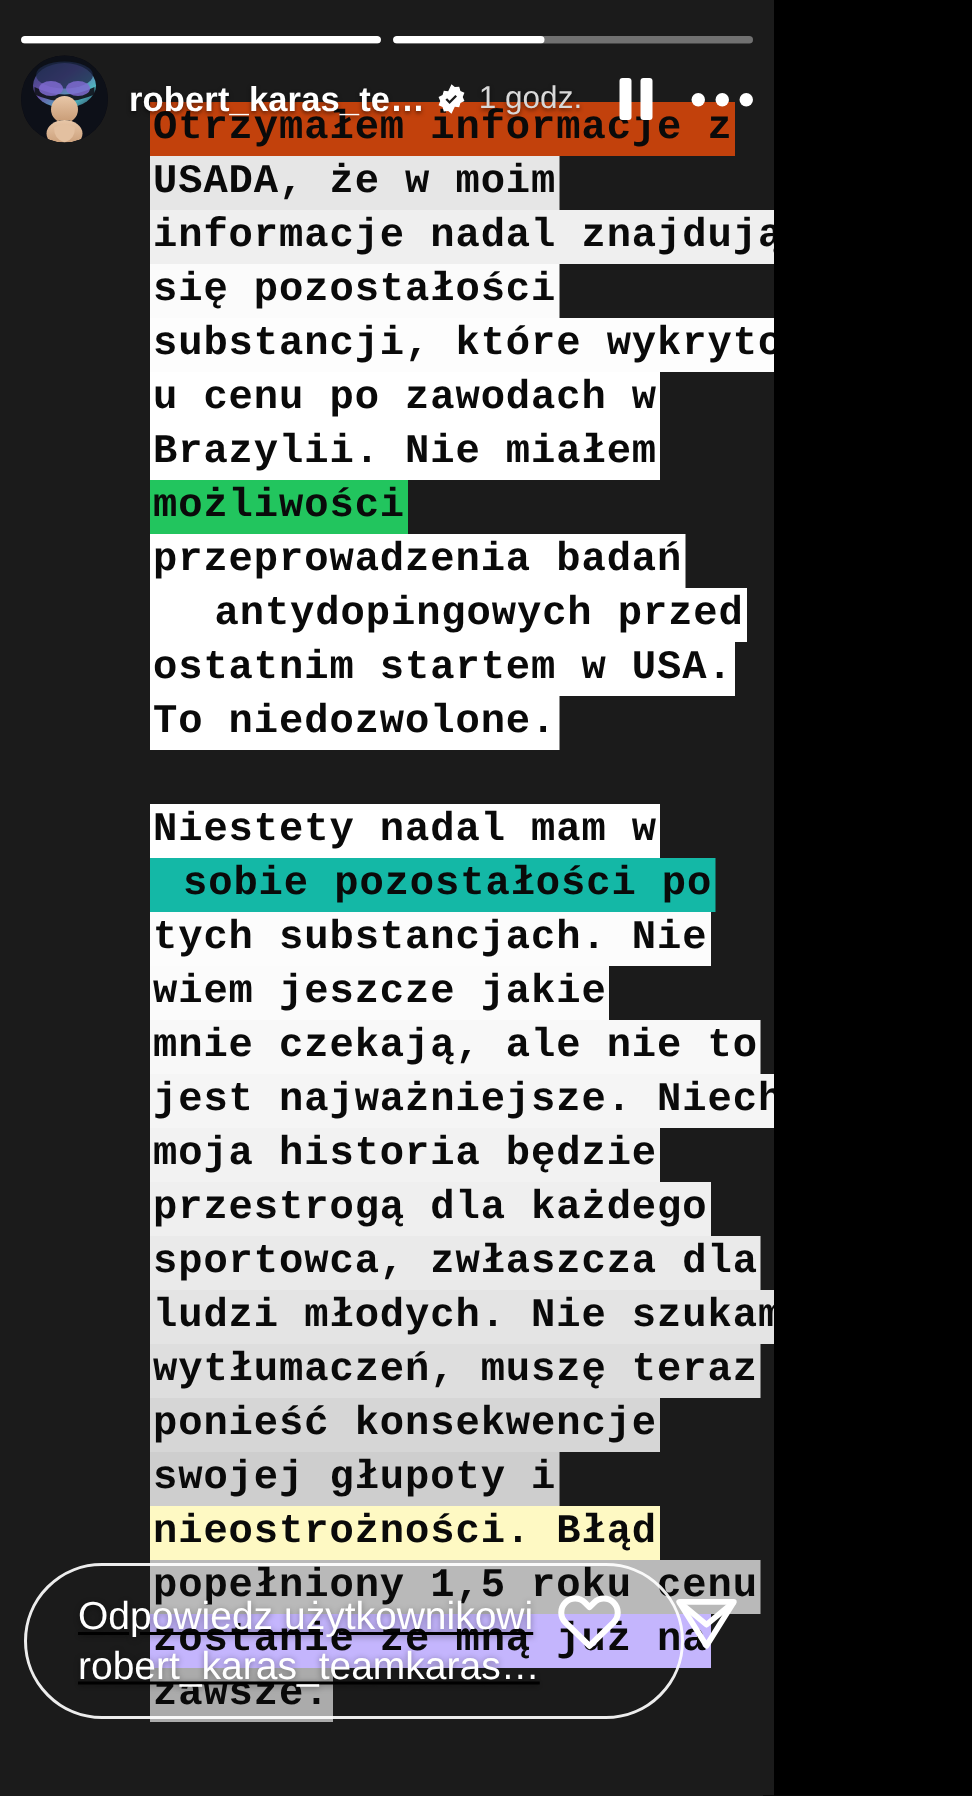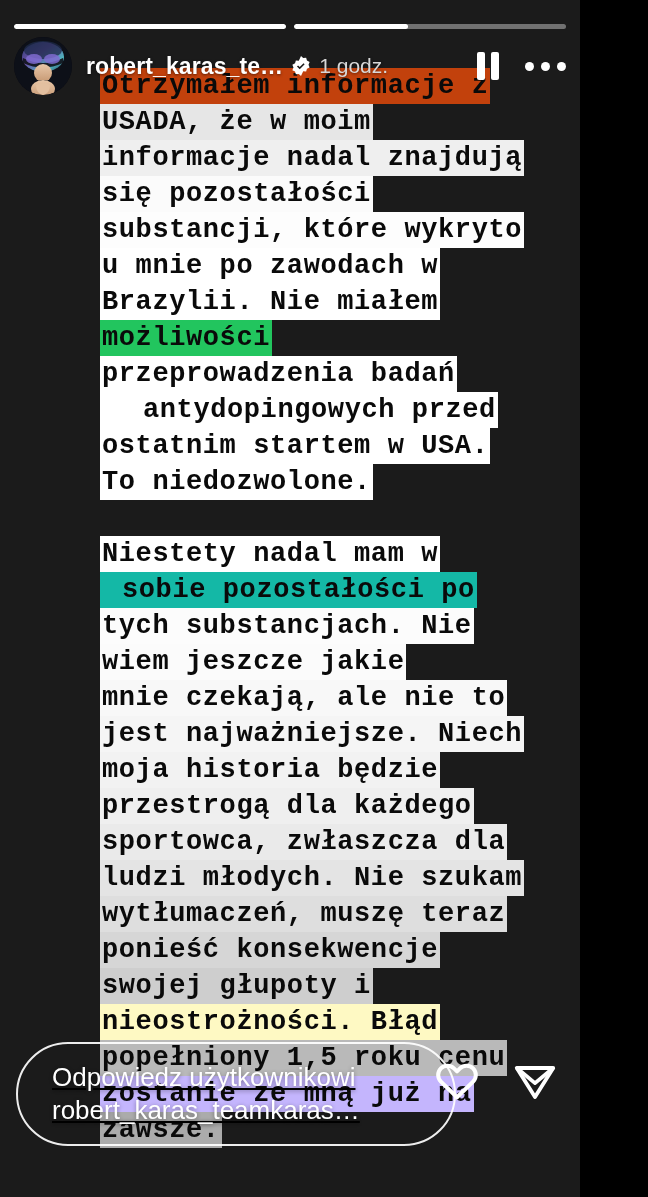--- a/index.html
+++ b/index.html
@@ -5,21 +5,21 @@
 <style>
   * { margin:0; padding:0; box-sizing:border-box; }
   html,body {
     width:648px; height:1197px;
     background:#000;
     font-family:"Liberation Sans", sans-serif;
     overflow:hidden;
   }
   .story {
     position:relative;
-    width:580px; height:1197px;
+    width:516px; height:1197px;
     background:#1b1b1b;
     overflow:hidden;
   }
 
   
   .progress-row {
     position:absolute;
     top:24px; left:14px; right:14px;
     display:flex;
     gap:8px;
@@ -227,21 +227,21 @@
       </div>
     </div>
   </div>
 
   <div class="text-layer" id="text-layer">
       <div class="tline" style="background: #c2410c;">Otrzymałem informacje z</div>
       <div class="tline" style="background: rgb(230, 230, 230);">USADA, że w moim</div>
       <div class="tline" style="background: rgb(239, 239, 239);">informacje nadal znajdują</div>
       <div class="tline" style="background: rgb(251, 251, 251);">się pozostałości</div>
       <div class="tline" style="background: rgb(253, 253, 253);">substancji, które wykryto</div>
-      <div class="tline" style="background: rgb(255, 255, 255);">u mnie po zawodach w</div>
+      <div class="tline" style="background: rgb(255, 255, 255);">u cenu po zawodach w</div>
       <div class="tline" style="background: rgb(255, 255, 255);">Brazylii. Nie miałem</div>
       <div class="tline" style="background: #22c55e; font-family: Liberation Mono, monospace;">możliwości</div>
       <div class="tline" style="background: rgb(255, 255, 255);">przeprowadzenia badań</div>
       <div class="tline" style="background: rgb(255, 255, 255); padding-left: 43px;">antydopingowych przed</div>
       <div class="tline" style="background: rgb(255, 255, 255);">ostatnim startem w USA.</div>
       <div class="tline" style="background: rgb(255, 255, 255);">To niedozwolone.</div>
       <div class="tline blank"> </div>
       <div class="tline" style="background: rgb(255, 255, 255);">Niestety nadal mam w</div>
       <div class="tline" style="background: #14b8a6; padding-left: 22px;">sobie pozostałości po</div>
       <div class="tline" style="background: rgb(252, 252, 252);">tych substancjach. Nie</div>

